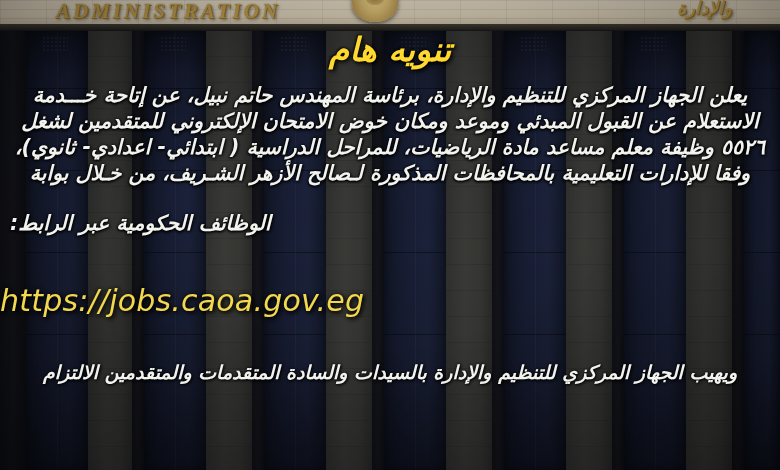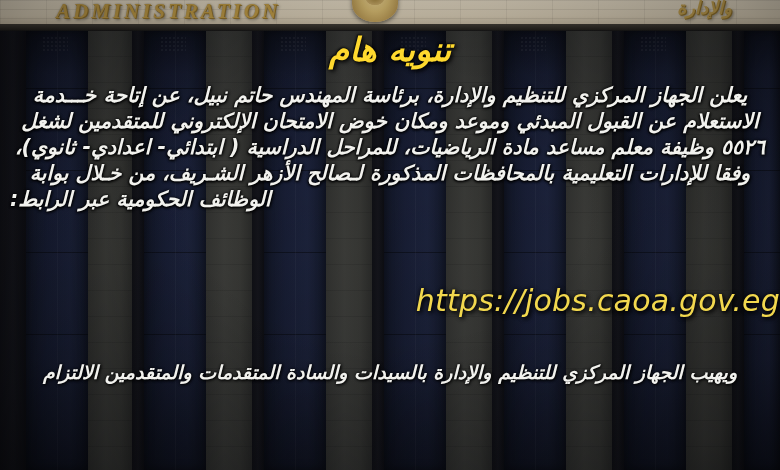--- a/index.html
+++ b/index.html
@@ -204,28 +204,29 @@
     text-shadow:
       0 0 3px rgba(0,0,0,0.9),
       1px 1px 3px rgba(0,0,0,0.95),
       -1px 1px 2px rgba(0,0,0,0.7);
     white-space: nowrap;
   }
   .body-line.tail {
     text-align: left;
     padding-left: 0;
     padding-right: 0;
+    margin-top: 24px;
   }
   .url {
     position: absolute;
     top: 283px;
     left: 0;
     width: 780px;
     direction: ltr;
-    text-align: right;
+    text-align: left;
     font-size: 30px;
     font-weight: 400;
     color: #f2d84e;
     letter-spacing: 0.2px;
     text-shadow:
       0 0 4px rgba(0,0,0,0.9),
       2px 2px 4px rgba(0,0,0,0.95);
   }
   .footer-block {
     position: absolute;

